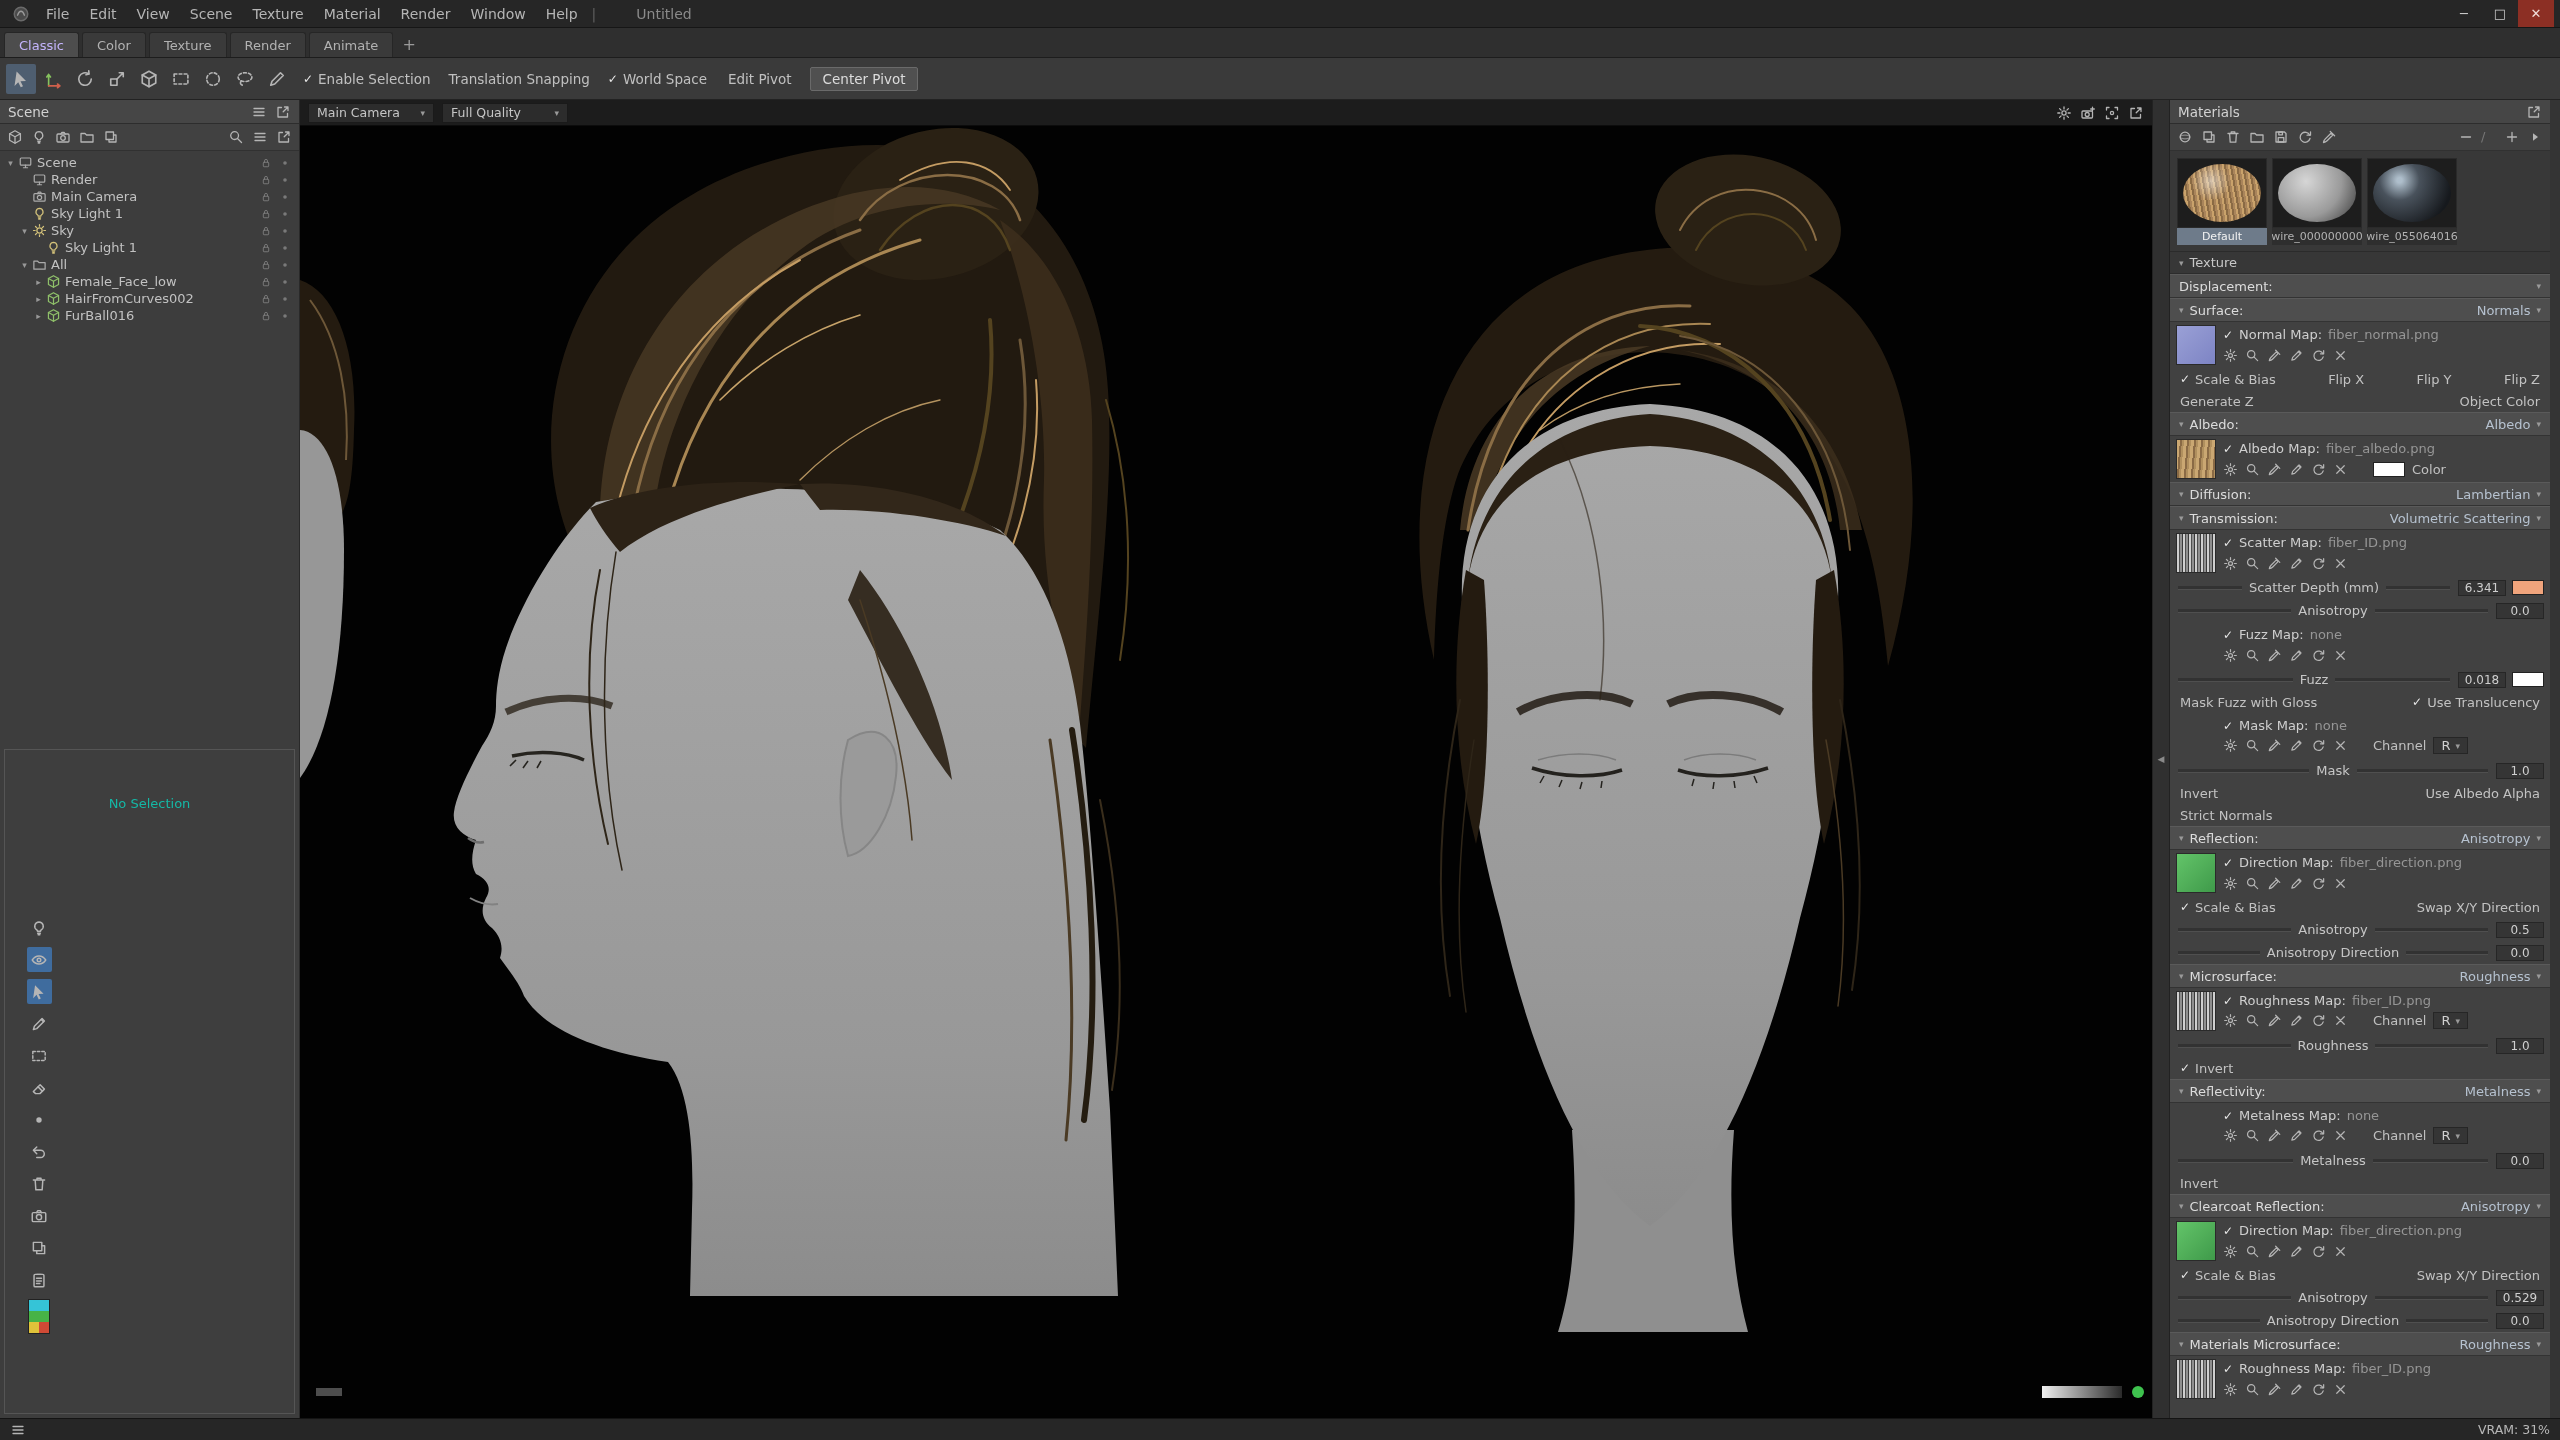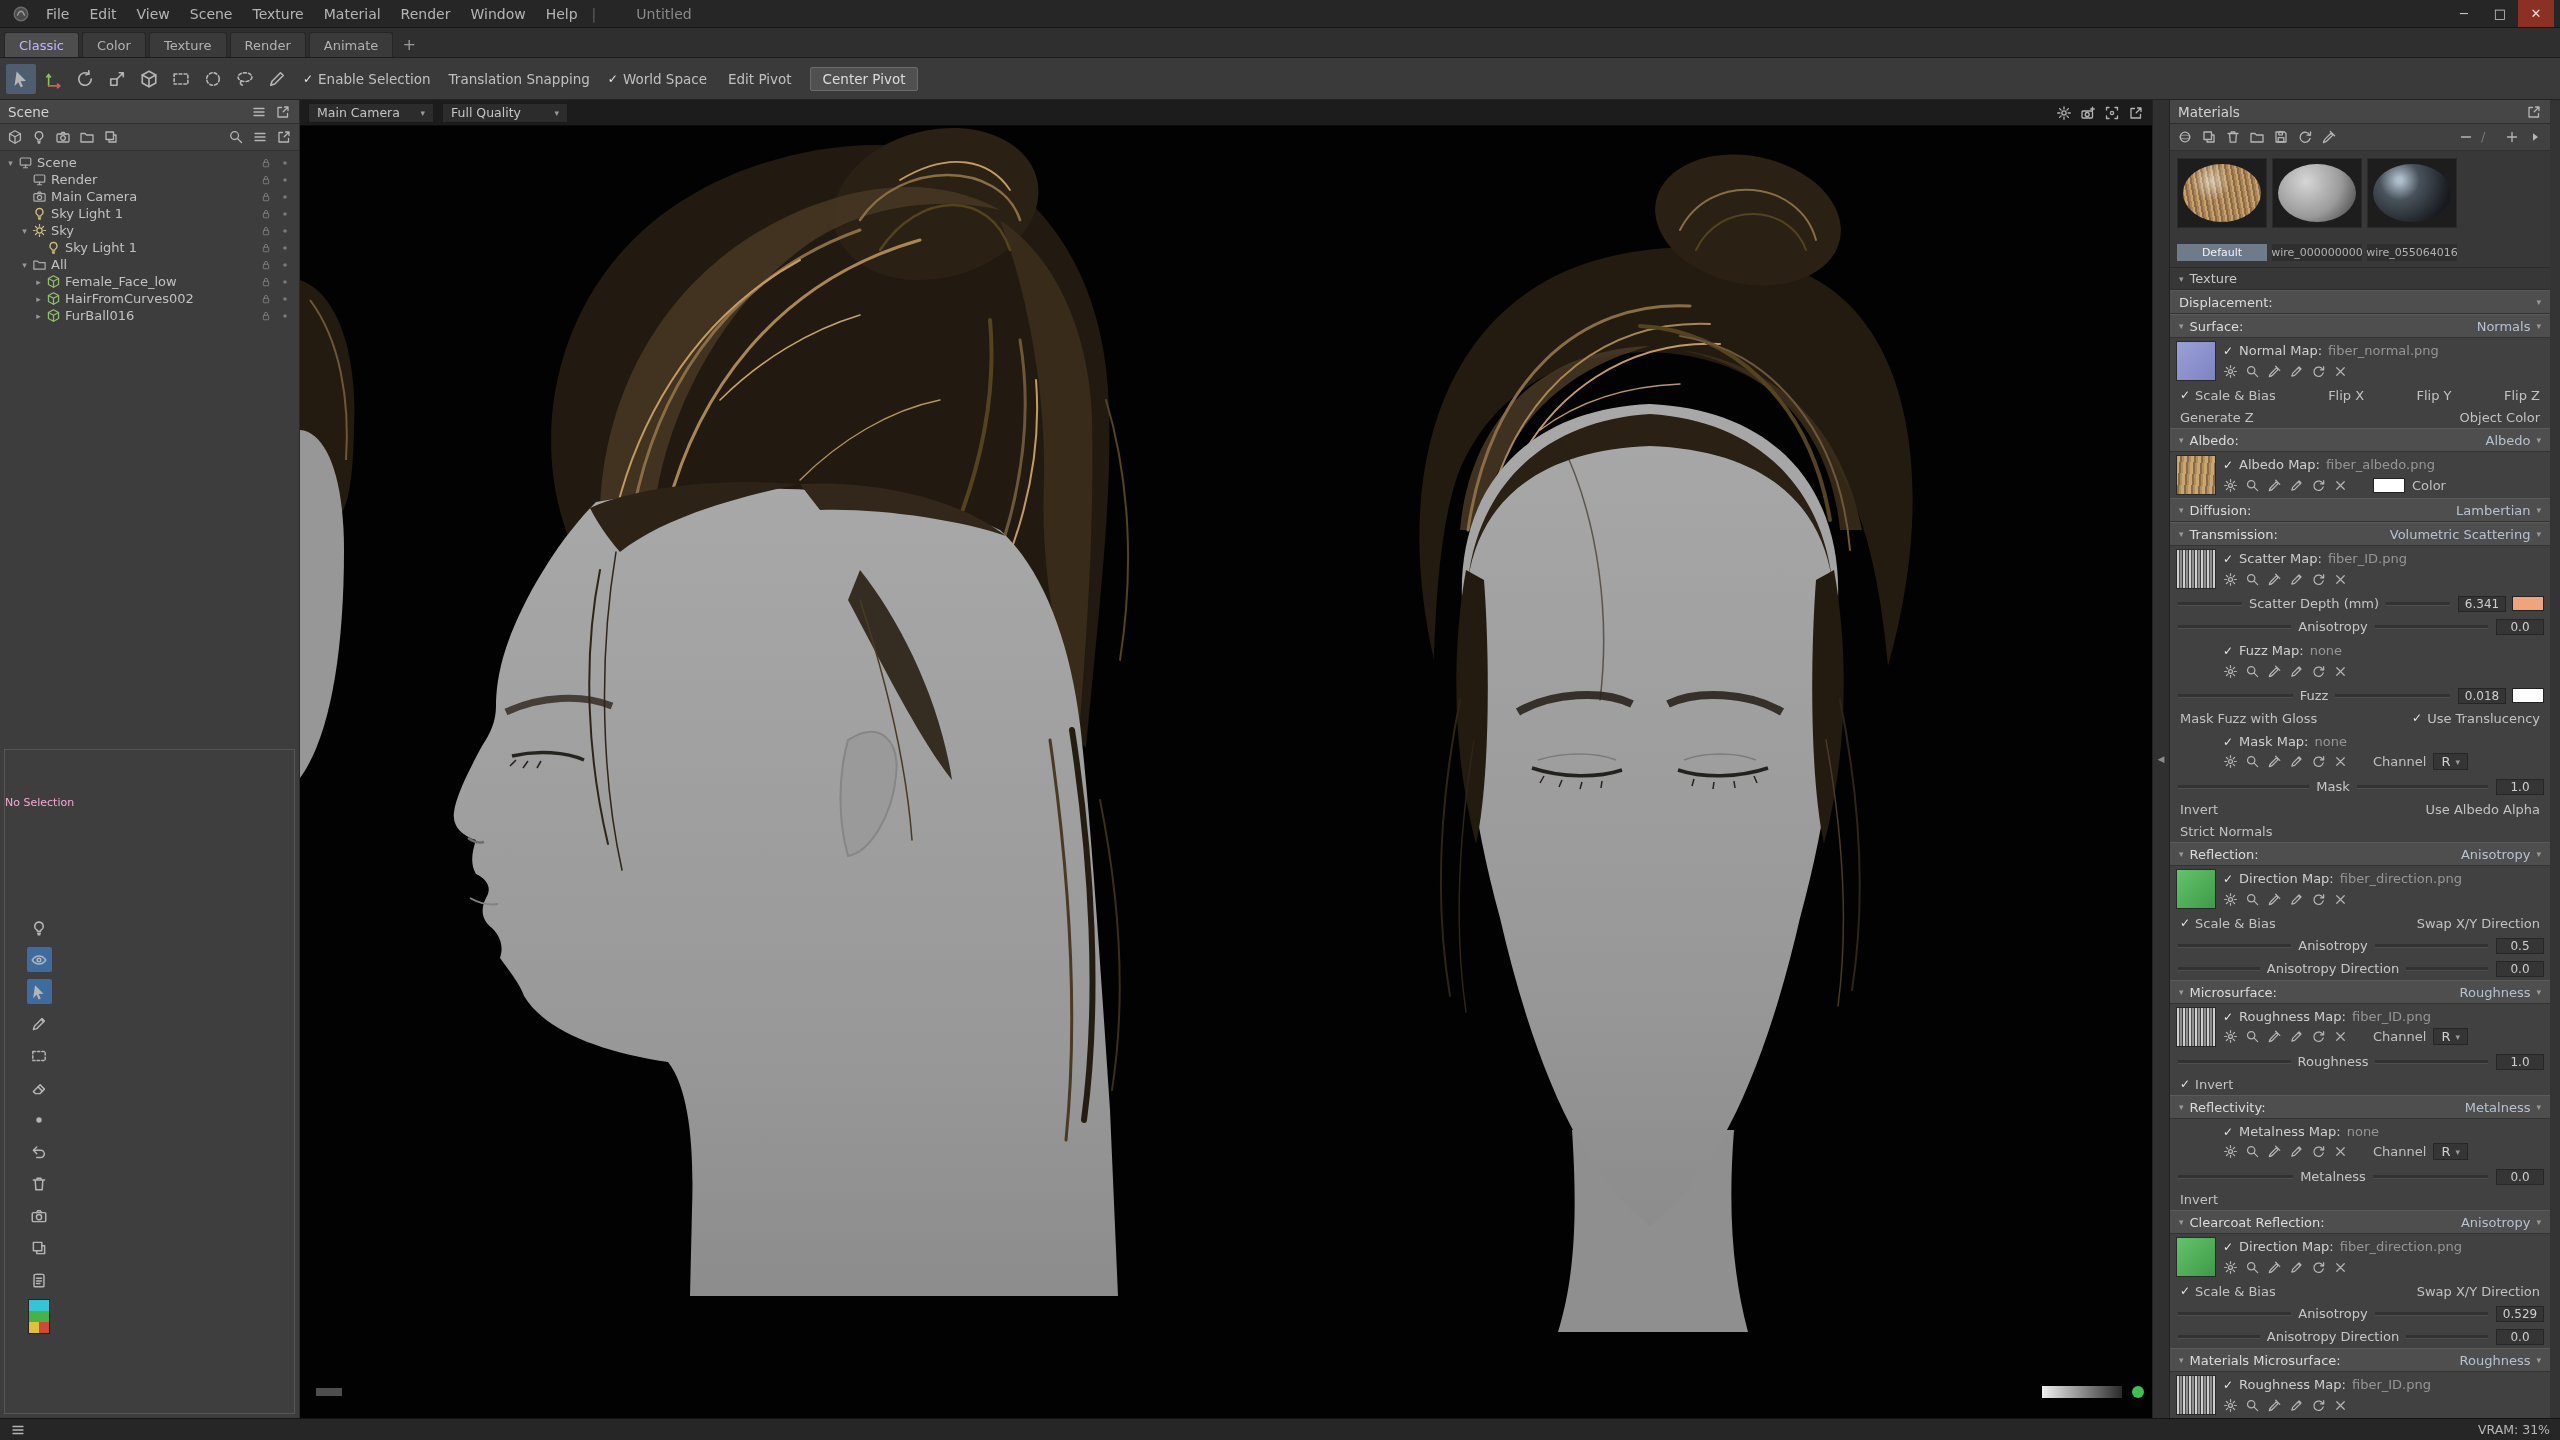--- a/index.html
+++ b/index.html
@@ -44,21 +44,21 @@
   .tree-row{height:17px;display:flex;align-items:center;font-size:13px;color:#c2c2c2;padding-right:8px;}
   .tw{width:13px;text-align:center;color:#989898;font-size:9px;flex:none;}
   .tree-icon{width:15px;height:15px;margin:0 4px 0 1px;flex:none;}
   .tree-icon svg{width:100%;height:100%;stroke:#ababab;fill:none;stroke-width:1.3;stroke-linecap:round;stroke-linejoin:round;}
   .ti-mesh svg{stroke:#8fc06a;}
   .ti-light svg,.ti-sky svg{stroke:#d4c27a;}
   .tree-label{flex:1;white-space:nowrap;overflow:hidden;}
   .row-end{display:flex;gap:7px;opacity:.5;}
   .row-end .icbtn{width:12px;height:12px;}
   .lower-panel{flex:1;margin:4px;border:1px solid #555;background:#3e3e3e;position:relative;}
-  .no-sel{position:absolute;top:46px;left:0;right:0;text-align:left;color:#f9a8d4;font-size:11px;}
+  .no-sel{position:absolute;top:46px;left:0;right:0;text-align:center;color:#14b8a6;font-size:13px;}
   .tool-strip{position:absolute;left:22px;top:815px;width:34px;display:flex;flex-direction:column;gap:7px;align-items:center;}
   .strip-btn{width:25px;height:25px;display:flex;align-items:center;justify-content:center;border-radius:2px;}
   .strip-btn .ic,.strip-btn svg{width:18px;height:18px;}
   .strip-btn.active{background:#3f6c9e;color:#eaeaea;}
   .strip-btn.hue-yellow{color:#d8c36a;}
   .palette{display:flex;flex-direction:column;width:22px;border:1px solid #222;}
   .palette .prow{display:flex;height:11px;}
   .palette .prow div{flex:1;}
   
   .viewport{flex:1;position:relative;background:#000;overflow:hidden;}
@@ -71,21 +71,21 @@
   .divider{width:18px;background:#303030;border-left:1px solid #222;border-right:1px solid #222;display:flex;align-items:center;justify-content:center;color:#8a8a8a;font-size:9px;flex:none;}
   
   .materials{width:380px;background:#414141;display:flex;flex-direction:column;overflow:hidden;flex:none;font-size:13px;}
   .mat-thumbs{display:flex;gap:5px;padding:7px 7px 6px 7px;background:#383838;border-bottom:1px solid #2b2b2b;}
   .mat-thumb{width:90px;}
   .mat-thumb .img{height:70px;background:#1d1d1d;position:relative;border:1px solid #2a2a2a;}
   .ball{position:absolute;inset:5px;border-radius:50%;}
   .ball-default{background:radial-gradient(circle at 36% 30%,rgba(255,255,255,.5),rgba(255,255,255,0) 30%),repeating-linear-gradient(80deg,#c9a26b 0 2px,#8a6a44 2px 4px,#a9845a 4px 6px);}
   .ball-gray{background:radial-gradient(circle at 36% 30%,#d6d6d6,#9a9a9a 55%,#4f4f4f 88%);}
   .ball-dark{background:radial-gradient(circle at 34% 28%,#aebecb 0 4%,#49525c 30%,#16191d 78%);}
-  .mat-thumb .lbl{height:17px;background:#2e2e2e;color:#b2b2b2;font-size:11px;display:flex;align-items:center;justify-content:center;white-space:nowrap;overflow:hidden;margin-top:16px;}
+  .mat-thumb .lbl{height:17px;background:#2e2e2e;color:#b2b2b2;font-size:11px;display:flex;align-items:center;justify-content:center;white-space:nowrap;overflow:hidden;}
   .mat-thumb.selected .lbl{background:#6e7b8a;color:#f2f2f2;}
   .sections{flex:1;overflow:hidden;}
   .group-hdr{height:22px;background:#373737;display:flex;align-items:center;gap:6px;padding:0 9px;color:#c8c8c8;border-bottom:1px solid #2c2c2c;}
   .sec-hdr{height:24px;background:#4e4e4e;display:flex;align-items:center;padding:0 9px;gap:6px;color:#dcdcdc;border-top:1px solid #5a5a5a;border-bottom:1px solid #333;}
   .sec-mode{margin-left:auto;color:#b6c2d0;display:flex;gap:6px;align-items:center;}
   .map-row{display:flex;padding:3px 6px;gap:7px;height:46px;}
   .map-thumb{width:40px;height:40px;border:1px solid #2a2a2a;flex:none;}
   .th-none{visibility:hidden;}
   .th-normal{background:linear-gradient(135deg,#9aa0d6,#7d84c4);}
   .th-albedo{background:repeating-linear-gradient(95deg,#caa772 0 3px,#8a6a45 3px 5px,#b08f5e 5px 7px);}

